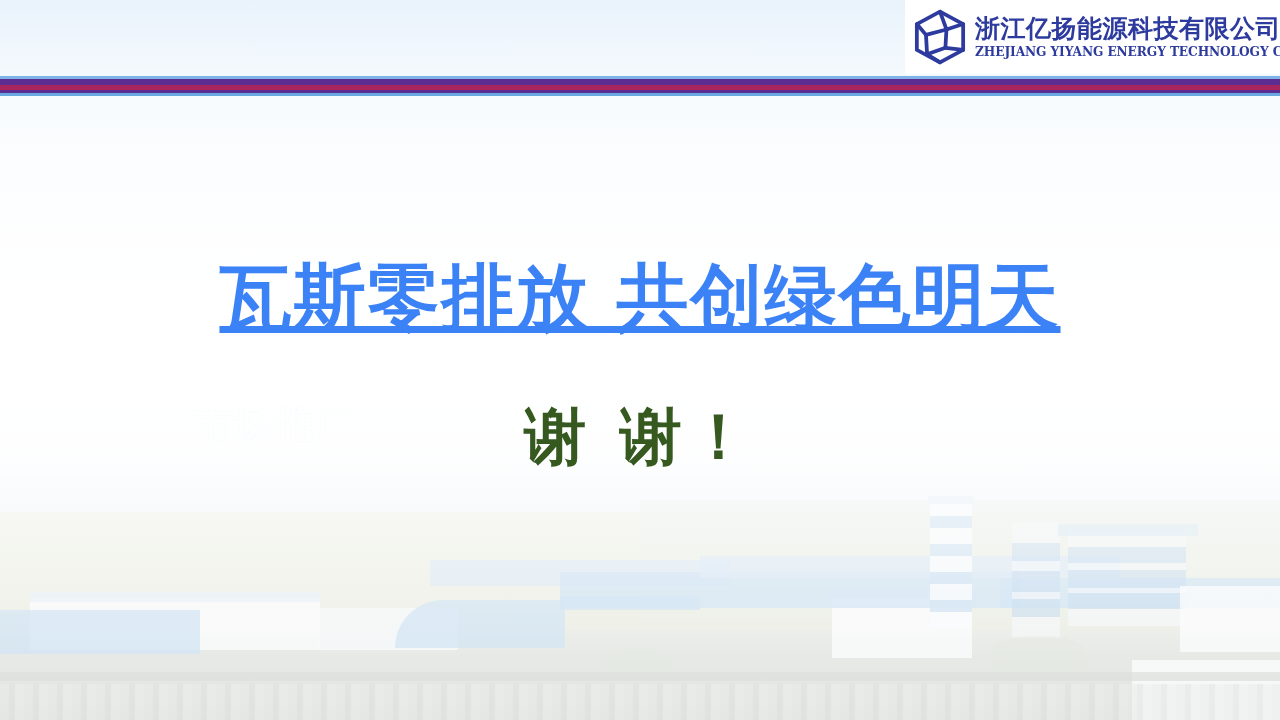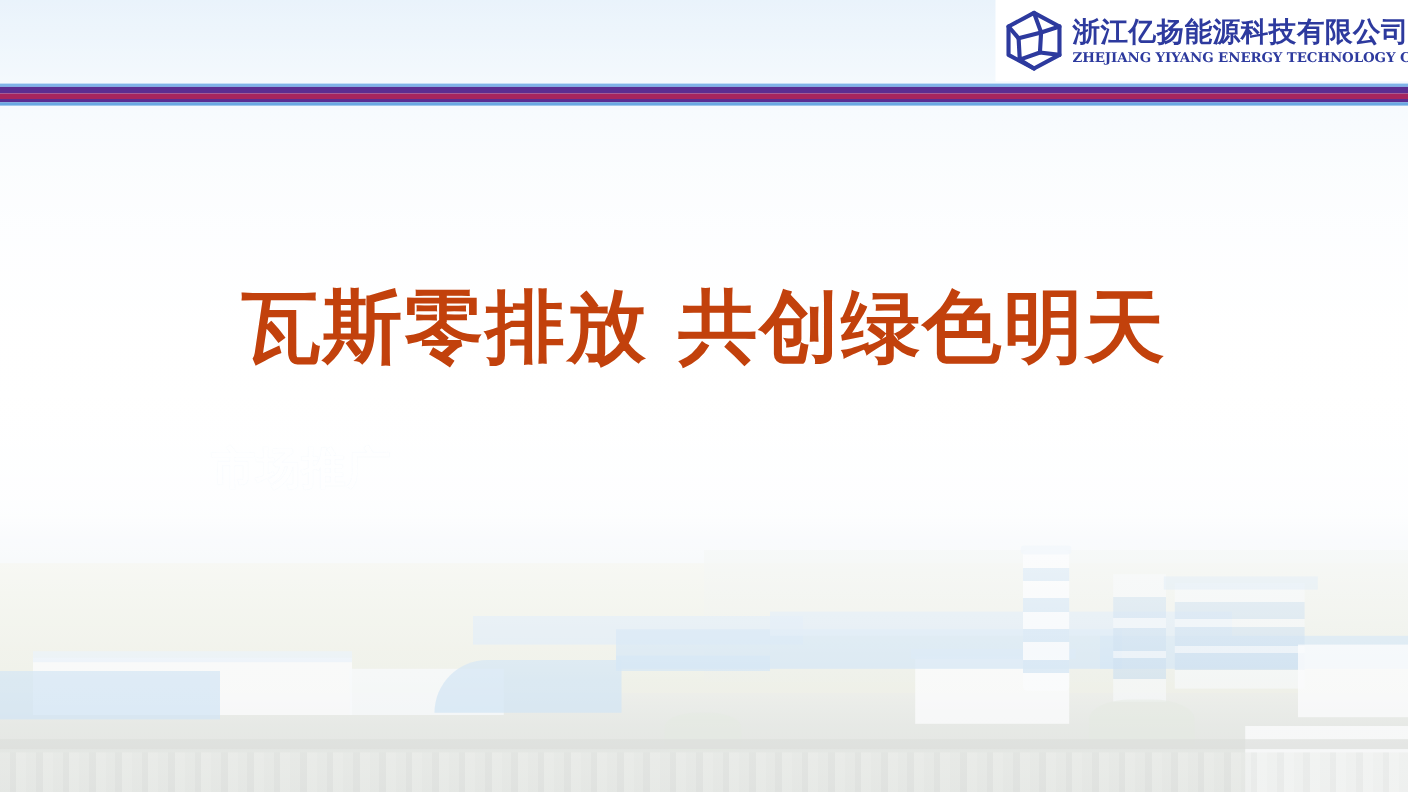--- a/index.html
+++ b/index.html
@@ -192,23 +192,24 @@
 
   
   .headline {
     position: absolute;
     left: 0; top: 258px; width: 1280px;
     text-align: center;
     font-family: "DejaVu Sans", "Liberation Sans", sans-serif;
     font-weight: bold;
     font-size: 72px;
     letter-spacing: 2px;
-    color: #c2410c;
+    color: #3b82f6;
     white-space: nowrap;
     line-height: 1.1;
+    text-decoration: underline;
   }
   .thanks {
     position: absolute;
     left: 0; top: 400px; width: 1280px;
     text-align: center;
     font-family: "DejaVu Sans", "Liberation Sans", sans-serif;
     font-weight: bold;
     font-size: 62px;
     letter-spacing: 6px;
     color: #36591f;
@@ -297,14 +298,15 @@
     </svg>
     <div class="logo-text">
       <div class="logo-cn">浙江亿扬能源科技有限公司</div>
       <div class="logo-en">ZHEJIANG YIYANG ENERGY TECHNOLOGY CO., LTD.</div>
     </div>
   </div>
 
   <div class="ghost-label">市场推广</div>
 
   <div class="headline">瓦斯零排放  共创绿色明天</div>
+  <div class="thanks">谢  谢！</div>
 
 </div>
 
 </body></html>

